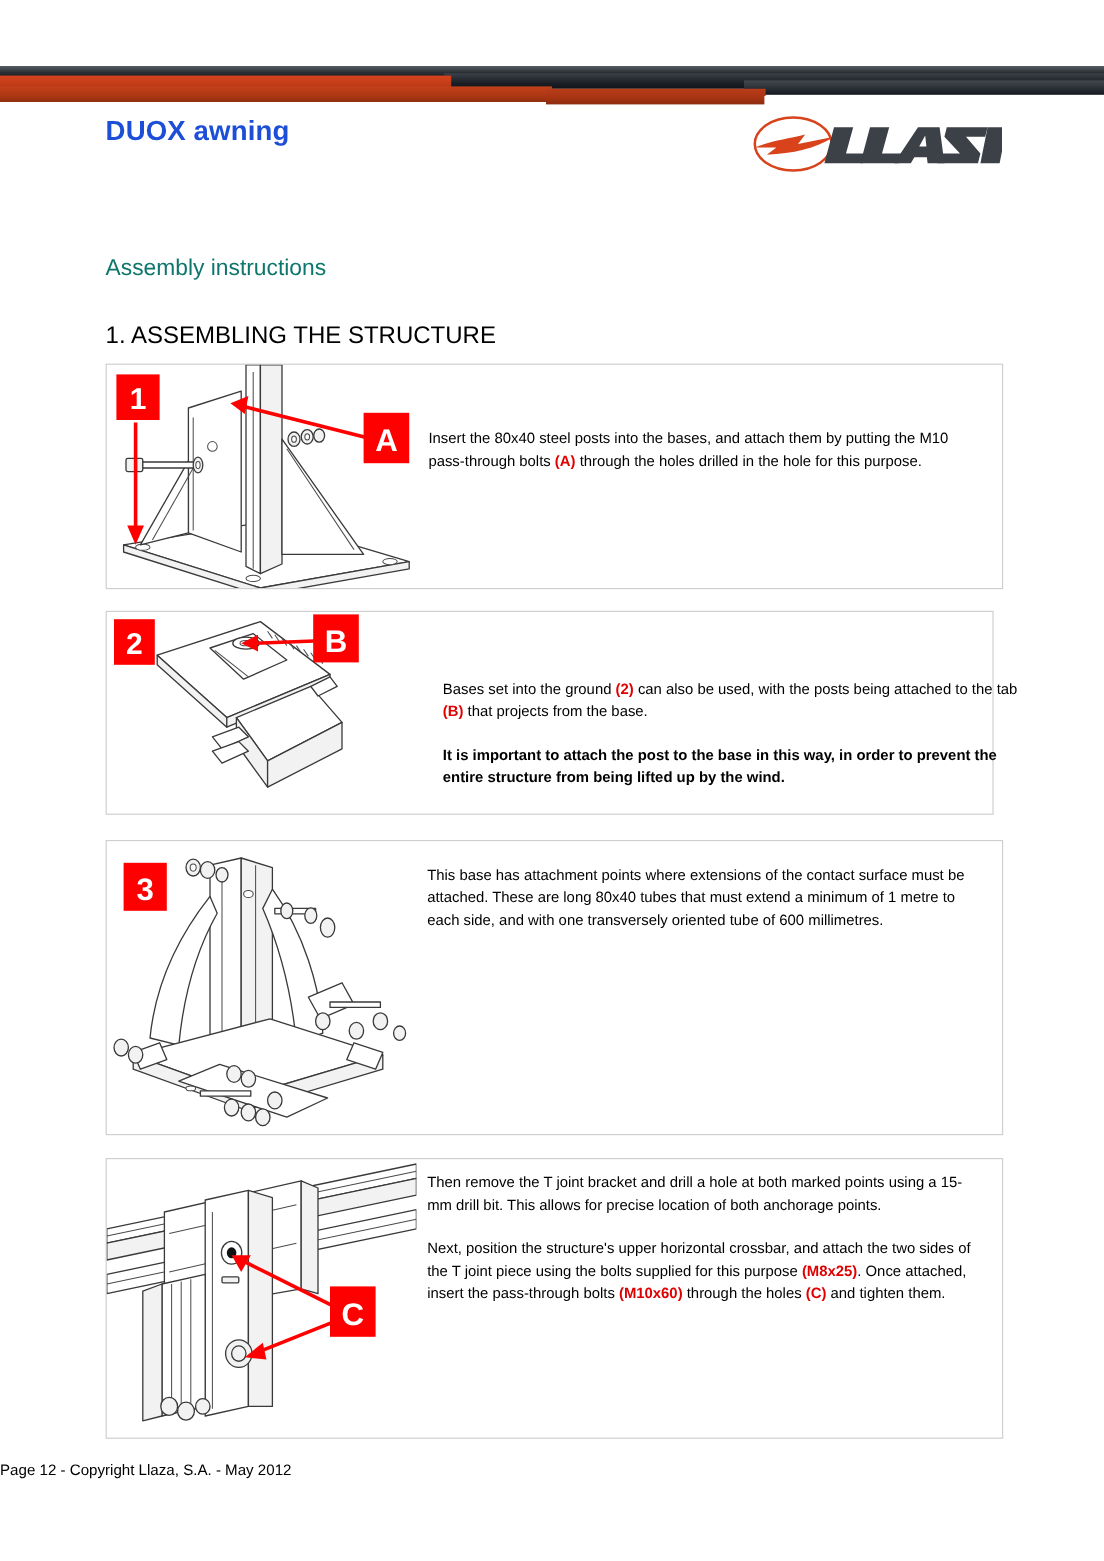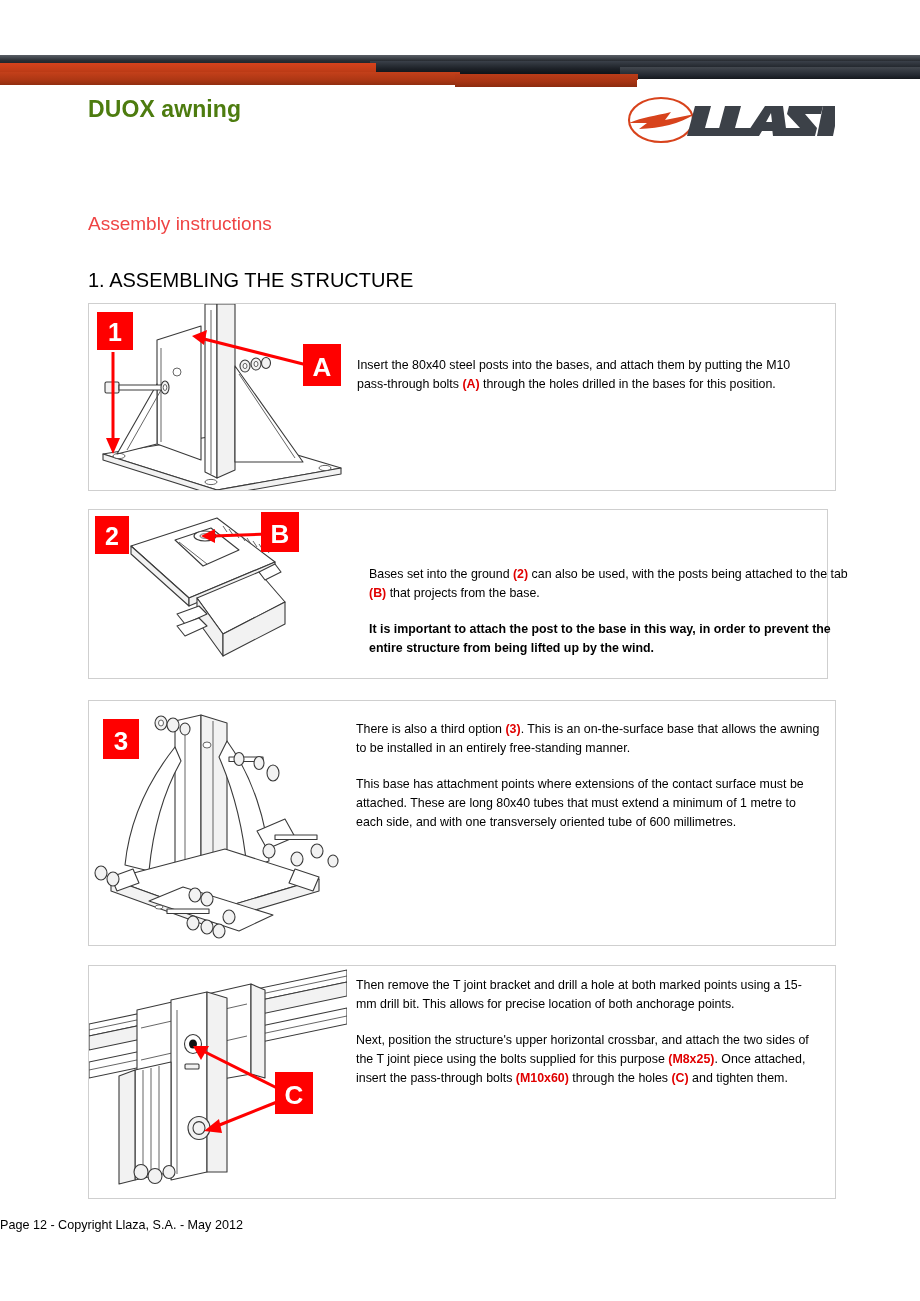--- a/index.html
+++ b/index.html
@@ -51,36 +51,36 @@
     background: #ffffff;
   }
 
   
   .page-title {
     position: absolute;
     left: 88px; top: 96px;
     font-size: 23px;
     font-weight: bold;
     letter-spacing: 0.1px;
-    color: #4d7c0f;
+    color: #1d4ed8;
   }
   .logo {
     position: absolute;
     left: 625px; top: 96px;
     width: 210px; height: 48px;
   }
   .logo svg { display: block; }
 
   
   .heading-assembly {
     position: absolute;
     left: 88px; top: 213px;
     font-size: 19px;
     font-weight: normal;
-    color: #ef4444;
+    color: #0f766e;
   }
   .heading-section {
     position: absolute;
     left: 88px; top: 269px;
     font-size: 20px;
     font-weight: normal;
     color: #000;
   }
 
   
@@ -215,21 +215,21 @@
       <polygon class="arrowhead" points="103,32 118,26 115,41"></polygon>
 
       <rect class="badge-rect" x="8" y="8" width="36" height="38"></rect>
       <text class="badge-label" x="26" y="37" font-size="25" text-anchor="middle">1</text>
 
       <rect class="badge-rect" x="214" y="40" width="38" height="42"></rect>
       <text class="badge-label" x="233" y="72" font-size="26" text-anchor="middle">A</text>
     </svg>
   </div>
   <div class="panel-text">
-      <div class="para"><span>Insert the 80x40 steel posts into the bases, and attach them by putting the M10 pass-through bolts </span><span class="mark">(A)</span><span> through the holes drilled in the bases for this position.</span></div>
+      <div class="para"><span>Insert the 80x40 steel posts into the bases, and attach them by putting the M10 pass-through bolts </span><span class="mark">(A)</span><span> through the holes drilled in the hole for this purpose.</span></div>
     </div>
 </div>
 
 <div class="panel" id="panel-2">
   <div class="panel-figure">
     <svg width="250" height="168" viewBox="0 0 250 168" xmlns="http://www.w3.org/2000/svg">
 
       <polygon class="ln fillw" points="42,36 128,8 186,52 100,88" rx="6"></polygon>
       <polygon class="ln fillg" points="42,36 42,44 100,96 100,88"></polygon>
       <polygon class="ln fillg" points="100,88 100,96 186,60 186,52"></polygon>
@@ -327,21 +327,20 @@
         <ellipse class="ln fillg" cx="118" cy="226" rx="6" ry="7"></ellipse>
         <ellipse class="ln fillg" cx="140" cy="216" rx="6" ry="7"></ellipse>
         <ellipse class="ln fillg" cx="130" cy="230" rx="6" ry="7"></ellipse>
       </g>
 
       <rect class="badge-rect" x="14" y="18" width="36" height="40"></rect>
       <text class="badge-label" x="32" y="49" font-size="26" text-anchor="middle">3</text>
     </svg>
   </div>
   <div class="panel-text">
-      <div class="para"><span>There is also a third option </span><span class="mark">(3)</span><span>. This is an on-the-surface base that allows the awning to be installed in an entirely free-standing manner.</span></div>
       <div class="para"><span>This base has attachment points where extensions of the contact surface must be attached. These are long 80x40 tubes that must extend a minimum of 1 metre to each side, and with one transversely oriented tube of 600 millimetres.</span></div>
     </div>
 </div>
 
 <div class="panel" id="panel-4">
   <div class="panel-figure">
     <svg width="258" height="232" viewBox="0 0 258 232" xmlns="http://www.w3.org/2000/svg">
 
       <polygon class="ln fillw" points="0,58 258,4 258,16 0,70"></polygon>
       <polygon class="ln fillg" points="0,70 258,16 258,30 0,84"></polygon>

